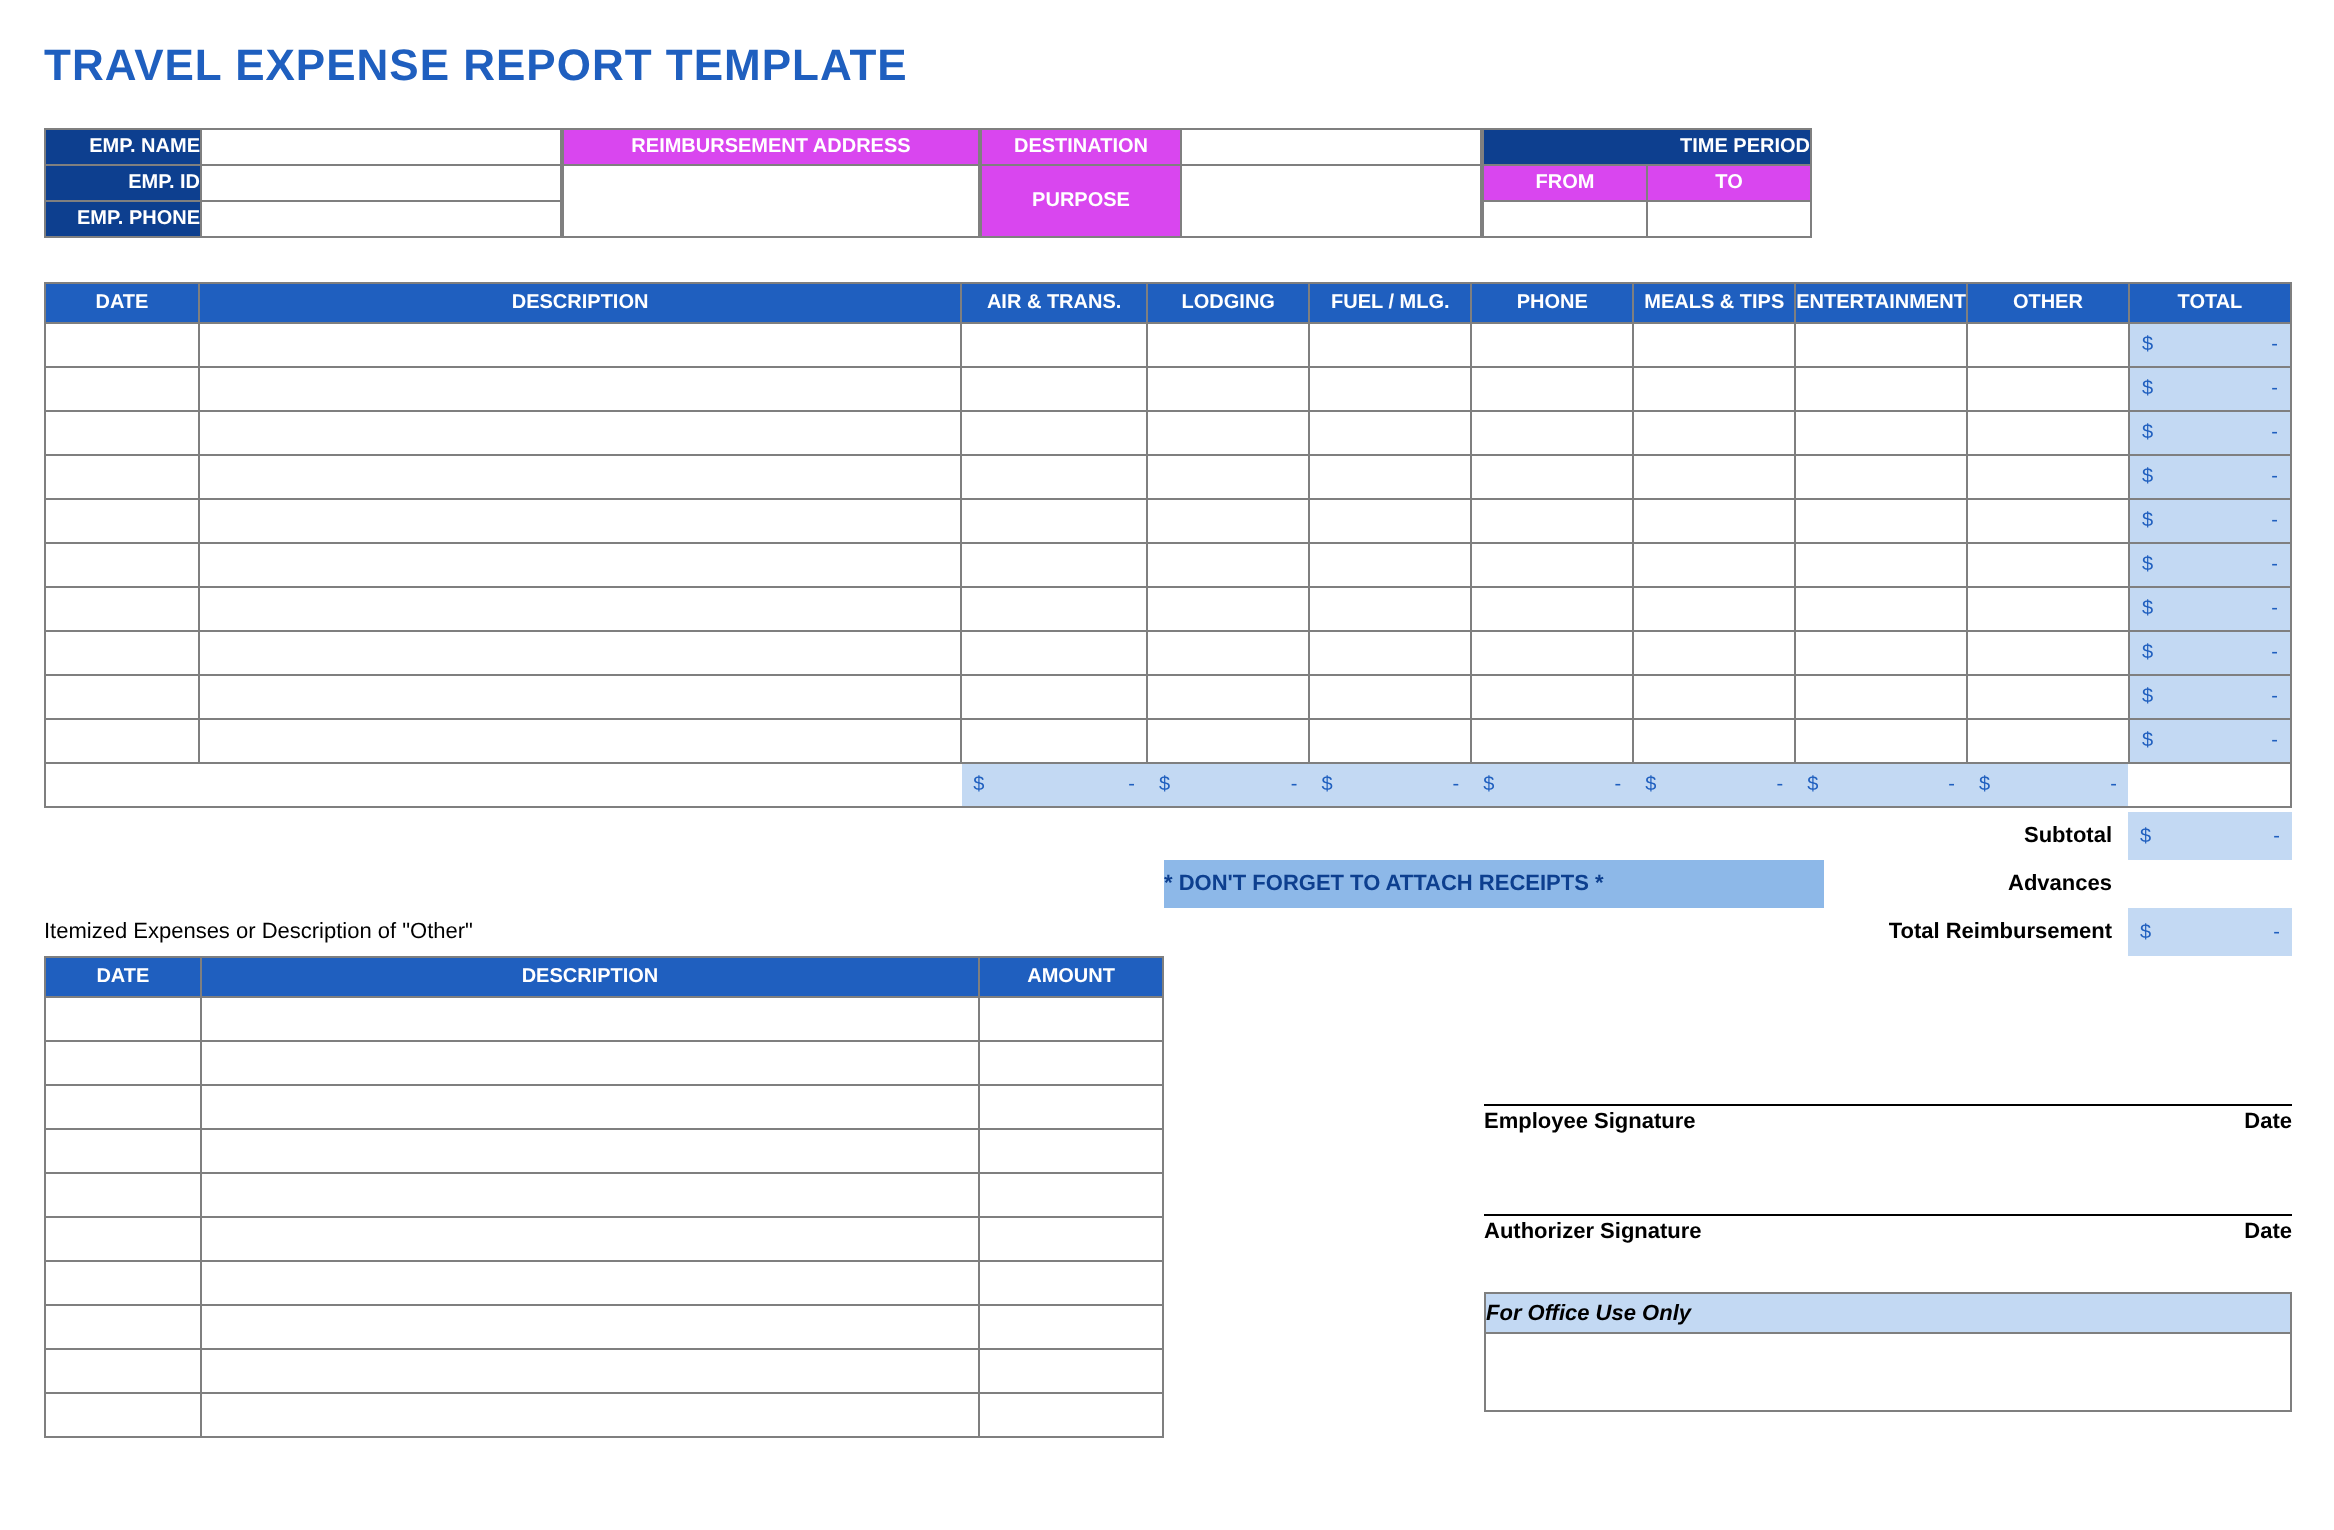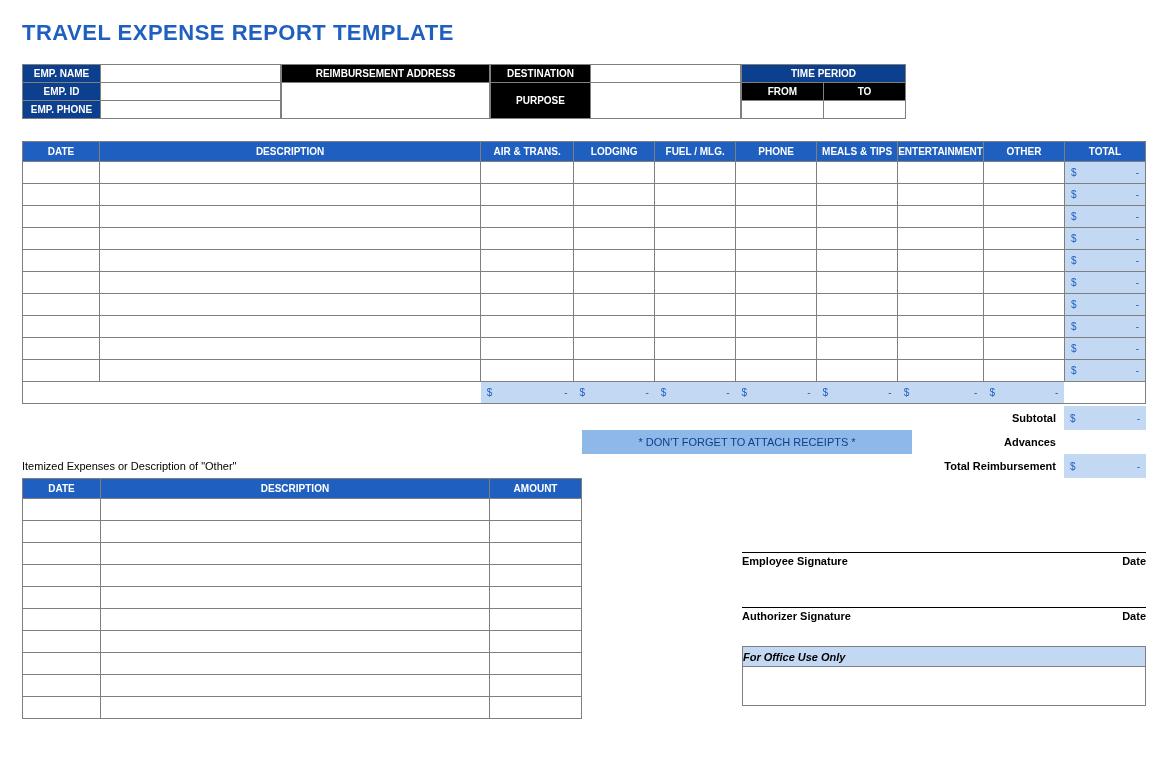--- a/index.html
+++ b/index.html
@@ -19,29 +19,29 @@
     letter-spacing: 0.5px;
     margin-bottom: 18px;
   }
   table { border-collapse: collapse; }
   td, th { padding: 0; }
 
   
   .info-wrap { display: flex; width: 1124px; margin-bottom: 22px; }
   .info-wrap table { height: 22px; }
   .hcell {
-    background: #000000;
+    background: #d946ef;
     color: #fff;
     font-weight: bold;
     font-size: 10px;
     text-align: center;
     border: 1px solid #7f7f7f;
     vertical-align: middle;
   }
-  .hcell-dark { background: #0d3f8f; }
+  .hcell-dark { background: #0d3f8f; text-align: right; }
   .vcell {
     background: #fff;
     border: 1px solid #7f7f7f;
     height: 18px;
   }
   .info-row td { height: 18px; }
 
   
   .main-grid { width: 1124px; border: 1px solid #7f7f7f; }
   .main-grid th {
@@ -84,22 +84,22 @@
   .right-label { text-align: right; font-weight: bold; font-size: 11px; padding-right: 8px; }
   .sum-val {
     background: #c3d9f3; color: #1f5fbf; font-size: 10px; padding: 0 6px; width: 82px;
   }
   .sum-val .cur { float: left; }
   .sum-val .dash { float: right; }
   .sum-val-empty { background: #fff; width: 82px; }
   .receipts {
     background: #8db8e8;
     color: #0d3f8f;
-    font-weight: normal;
-    text-align: center;
+    font-weight: bold;
+    text-align: left;
     font-size: 11px;
     height: 24px;
     vertical-align: middle;
   }
 
   
   .itemized-label { font-size: 11px; margin: 4px 0 2px 0; }
   .lower-wrap { display: flex; width: 1124px; gap: 0; }
   .itemized { width: 560px; border: 1px solid #7f7f7f; }
   .itemized th {

